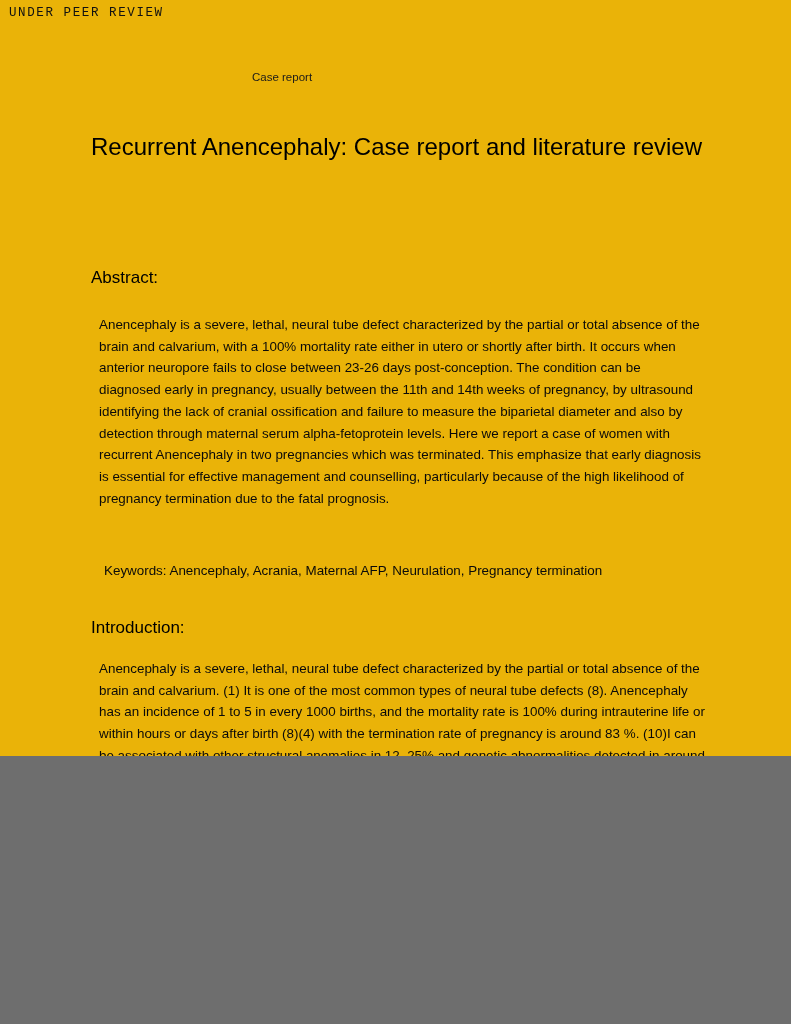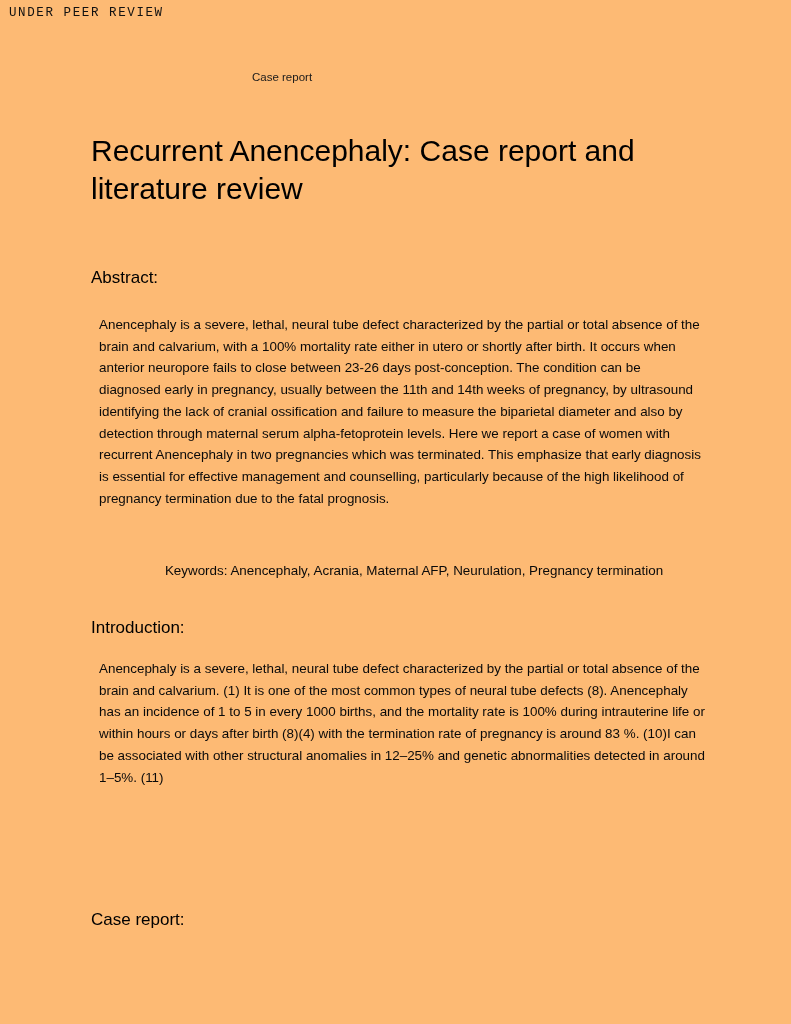--- a/index.html
+++ b/index.html
@@ -3,22 +3,22 @@
 <meta charset="utf-8">
 <style>
   html, body {
     margin: 0;
     padding: 0;
     background: #6e6e6e;
   }
   .page {
     position: relative;
     width: 791px;
-    height: 1024px;
-    background: #fdba74;
+    height: 756px;
+    background: #eab308;
     overflow: hidden;
     font-family: "Liberation Sans", sans-serif;
     color: #000000;
     box-sizing: border-box;
   }
   .watermark {
     position: absolute;
     top: 6px;
     left: 9px;
     font-family: "Liberation Mono", monospace;
@@ -33,21 +33,21 @@
     left: 252px;
     font-size: 11.5px;
     color: #1a1a1a;
     margin-top: 12px;
   }
   .title {
     position: absolute;
     top: 132px;
     left: 91px;
     width: 620px;
-    font-size: 30px;
+    font-size: 24px;
     font-weight: normal;
     line-height: 1.25;
     color: #000000;
     margin: 0;
   }
   .section-heading {
     position: absolute;
     left: 91px;
     font-size: 17px;
     font-weight: normal;
@@ -62,21 +62,21 @@
     position: absolute;
     left: 91px;
     width: 606px;
     font-size: 13.4px;
     line-height: 1.62;
     text-align: left;
     color: #0a0a0a;
     margin: 8px;
   }
   #abstract-text { top: 306px; }
-  #keywords { top: 552px; left: 96px; width: 620px; text-align: center; }
+  #keywords { top: 552px; left: 96px; width: 620px; }
   #introduction-text { top: 650px; }
 </style>
 </head>
 <body>
 
 <div class="page">
 
   <div class="watermark">UNDER PEER REVIEW</div>
 
   <div class="running-head">Case report</div>

